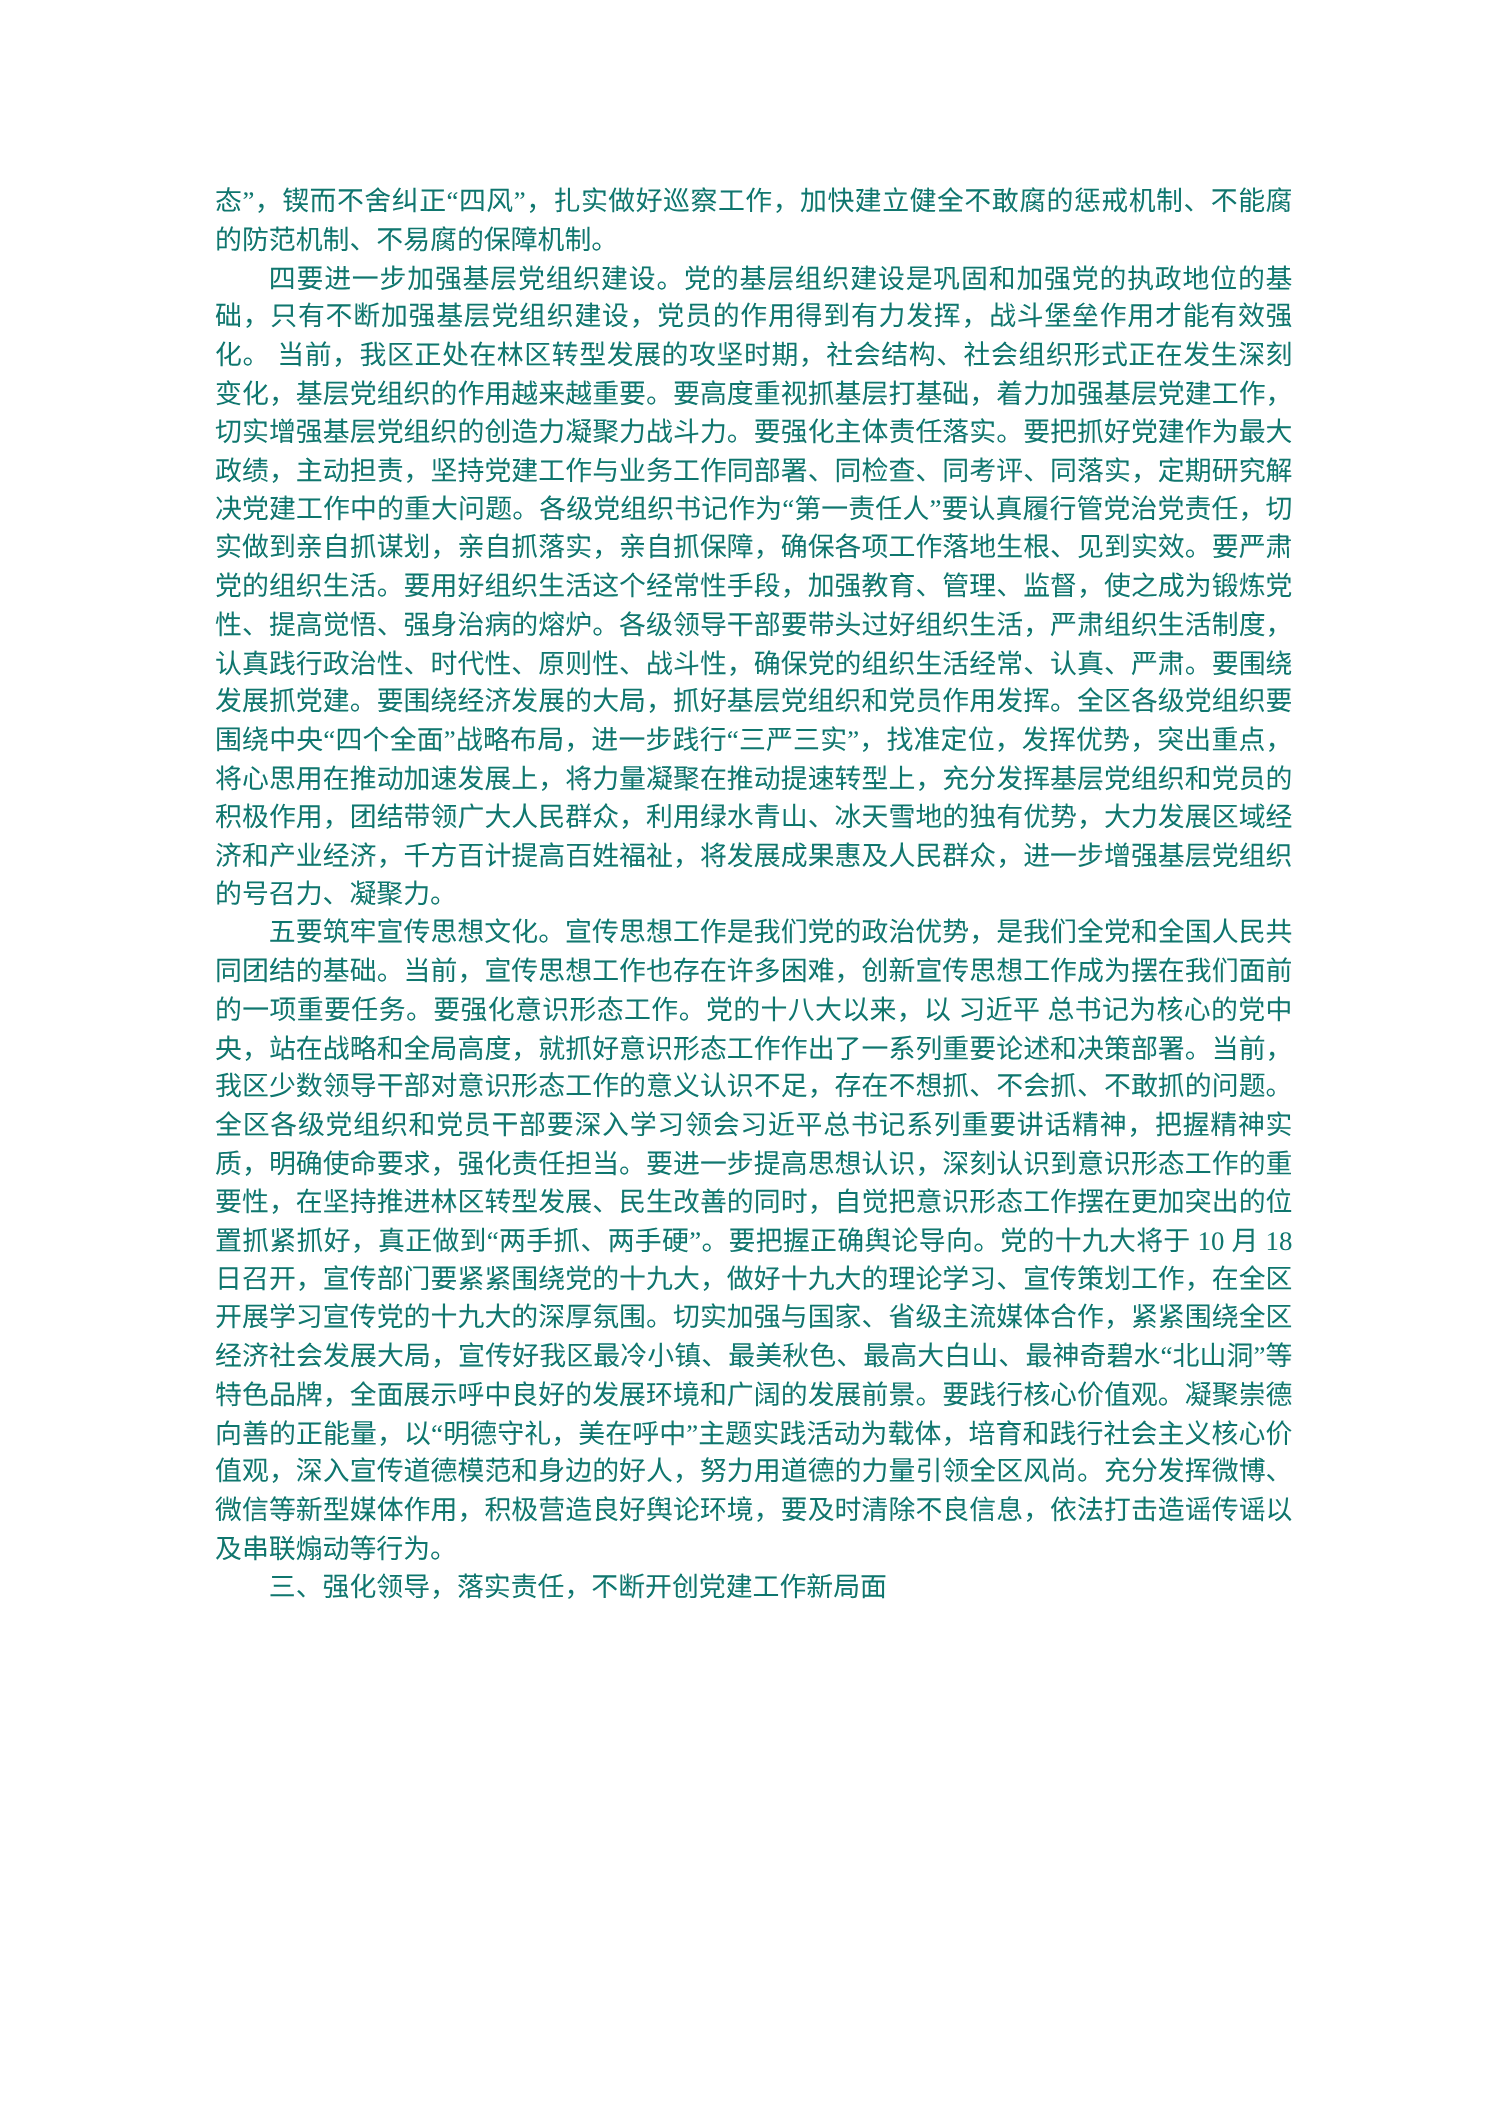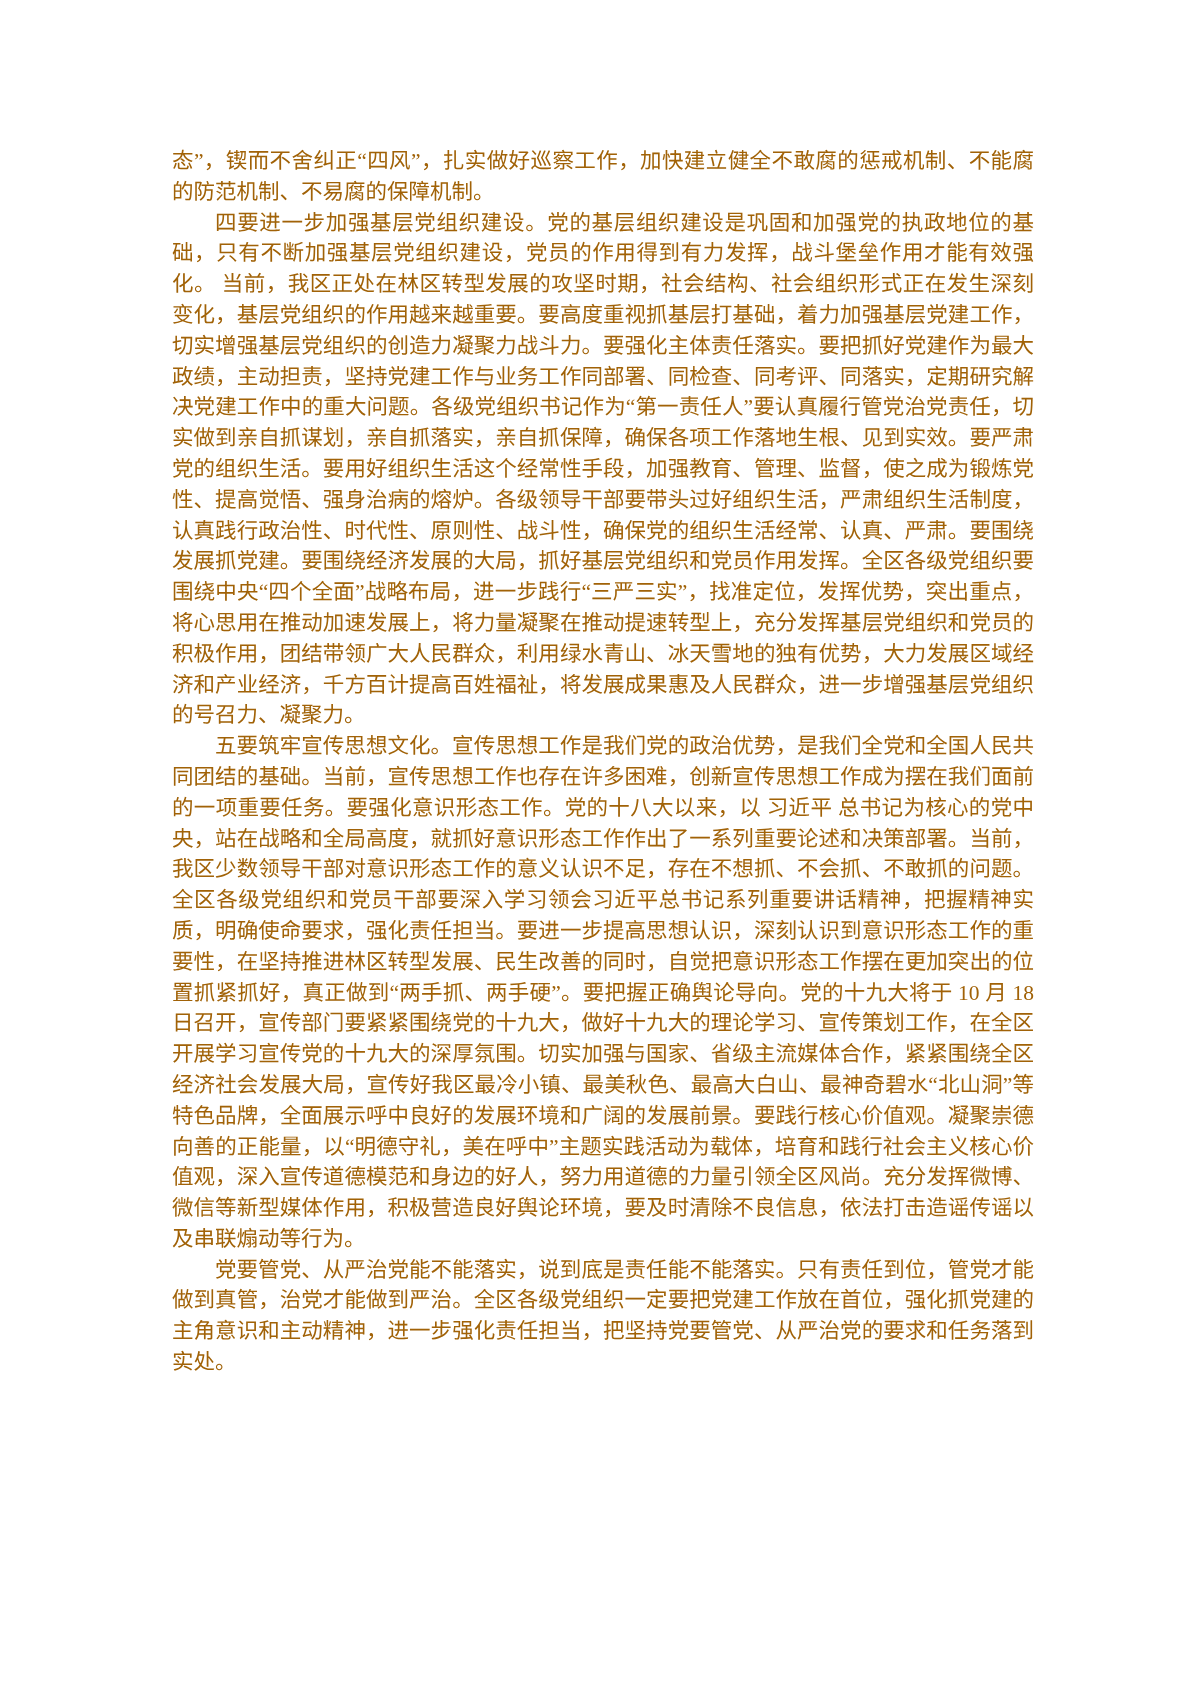--- a/index.html
+++ b/index.html
@@ -7,21 +7,21 @@
       padding: 0;
       background: #ffffff;
     }
     .page {
       position: relative;
       width: 1200px;
       height: 1698px;
       background: #ffffff;
       overflow: hidden;
       font-family: "Liberation Serif", "DejaVu Serif", serif;
-      color: #a16207;
+      color: #0f766e;
     }
     .doc-text {
       position: absolute;
       left: 172px;
       top: 146px;
       width: 862px;
       font-size: 21.5px;
       line-height: 30.8px;
       text-align: justify;
       text-justify: inter-ideograph;
@@ -38,15 +38,15 @@
     }
   </style>
 </head>
 <body>
 
 <div class="page">
   <div class="doc-text">
     <p class="no-indent">态”，锲而不舍纠正“四风”，扎实做好巡察工作，加快建立健全不敢腐的惩戒机制、不能腐的防范机制、不易腐的保障机制。</p>
     <p>四要进一步加强基层党组织建设。党的基层组织建设是巩固和加强党的执政地位的基础，只有不断加强基层党组织建设，党员的作用得到有力发挥，战斗堡垒作用才能有效强化。 当前，我区正处在林区转型发展的攻坚时期，社会结构、社会组织形式正在发生深刻变化，基层党组织的作用越来越重要。要高度重视抓基层打基础，着力加强基层党建工作，切实增强基层党组织的创造力凝聚力战斗力。要强化主体责任落实。要把抓好党建作为最大政绩，主动担责，坚持党建工作与业务工作同部署、同检查、同考评、同落实，定期研究解决党建工作中的重大问题。各级党组织书记作为“第一责任人”要认真履行管党治党责任，切实做到亲自抓谋划，亲自抓落实，亲自抓保障，确保各项工作落地生根、见到实效。要严肃党的组织生活。要用好组织生活这个经常性手段，加强教育、管理、监督，使之成为锻炼党性、提高觉悟、强身治病的熔炉。各级领导干部要带头过好组织生活，严肃组织生活制度，认真践行政治性、时代性、原则性、战斗性，确保党的组织生活经常、认真、严肃。要围绕发展抓党建。要围绕经济发展的大局，抓好基层党组织和党员作用发挥。全区各级党组织要围绕中央“四个全面”战略布局，进一步践行“三严三实”，找准定位，发挥优势，突出重点，将心思用在推动加速发展上，将力量凝聚在推动提速转型上，充分发挥基层党组织和党员的积极作用，团结带领广大人民群众，利用绿水青山、冰天雪地的独有优势，大力发展区域经济和产业经济，千方百计提高百姓福祉，将发展成果惠及人民群众，进一步增强基层党组织的号召力、凝聚力。</p>
     <p>五要筑牢宣传思想文化。宣传思想工作是我们党的政治优势，是我们全党和全国人民共同团结的基础。当前，宣传思想工作也存在许多困难，创新宣传思想工作成为摆在我们面前的一项重要任务。要强化意识形态工作。党的十八大以来，以 习近平 总书记为核心的党中央，站在战略和全局高度，就抓好意识形态工作作出了一系列重要论述和决策部署。当前，我区少数领导干部对意识形态工作的意义认识不足，存在不想抓、不会抓、不敢抓的问题。全区各级党组织和党员干部要深入学习领会习近平总书记系列重要讲话精神，把握精神实质，明确使命要求，强化责任担当。要进一步提高思想认识，深刻认识到意识形态工作的重要性，在坚持推进林区转型发展、民生改善的同时，自觉把意识形态工作摆在更加突出的位置抓紧抓好，真正做到“两手抓、两手硬”。要把握正确舆论导向。党的十九大将于 10 月 18 日召开，宣传部门要紧紧围绕党的十九大，做好十九大的理论学习、宣传策划工作，在全区开展学习宣传党的十九大的深厚氛围。切实加强与国家、省级主流媒体合作，紧紧围绕全区经济社会发展大局，宣传好我区最冷小镇、最美秋色、最高大白山、最神奇碧水“北山洞”等特色品牌，全面展示呼中良好的发展环境和广阔的发展前景。要践行核心价值观。凝聚崇德向善的正能量，以“明德守礼，美在呼中”主题实践活动为载体，培育和践行社会主义核心价值观，深入宣传道德模范和身边的好人，努力用道德的力量引领全区风尚。充分发挥微博、微信等新型媒体作用，积极营造良好舆论环境，要及时清除不良信息，依法打击造谣传谣以及串联煽动等行为。</p>
-    <p>党要管党、从严治党能不能落实，说到底是责任能不能落实。只有责任到位，管党才能做到真管，治党才能做到严治。全区各级党组织一定要把党建工作放在首位，强化抓党建的主角意识和主动精神，进一步强化责任担当，把坚持党要管党、从严治党的要求和任务落到实处。</p>
+    <p>三、强化领导，落实责任，不断开创党建工作新局面</p>
   </div>
 </div>
 
 </body></html>

